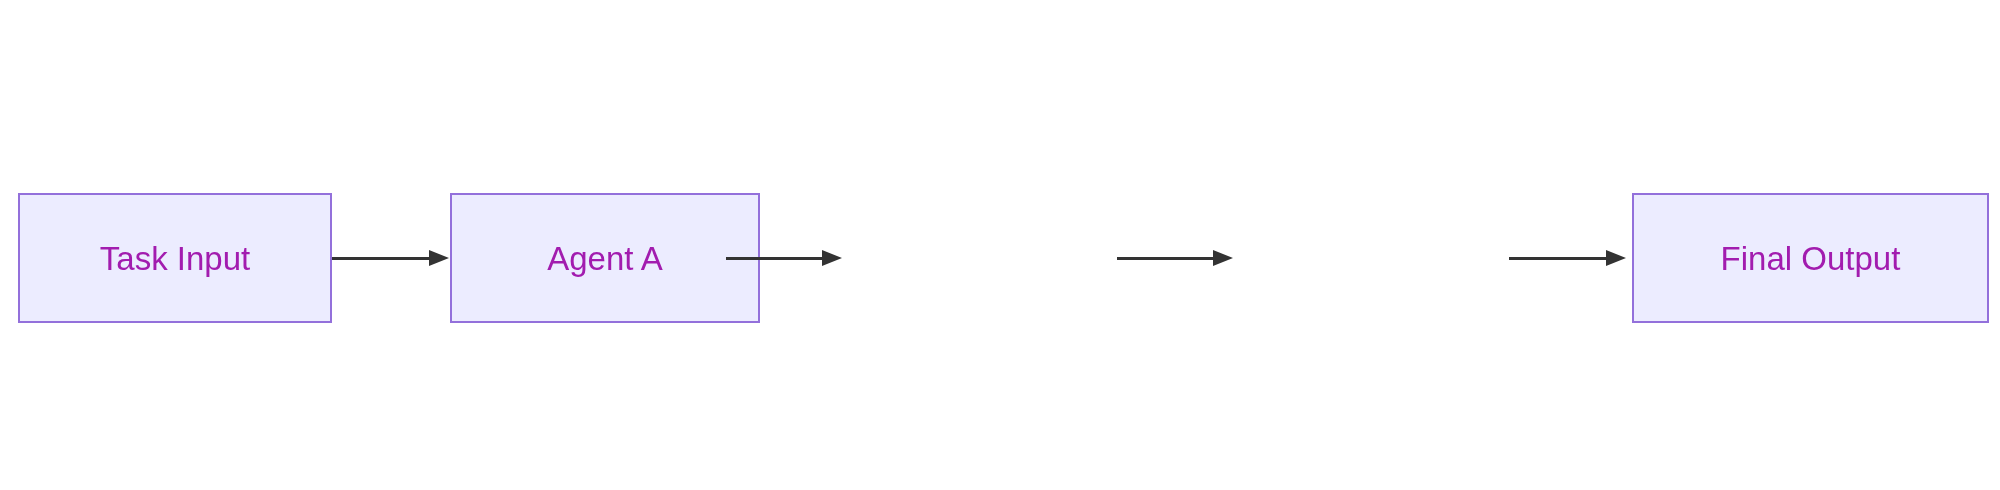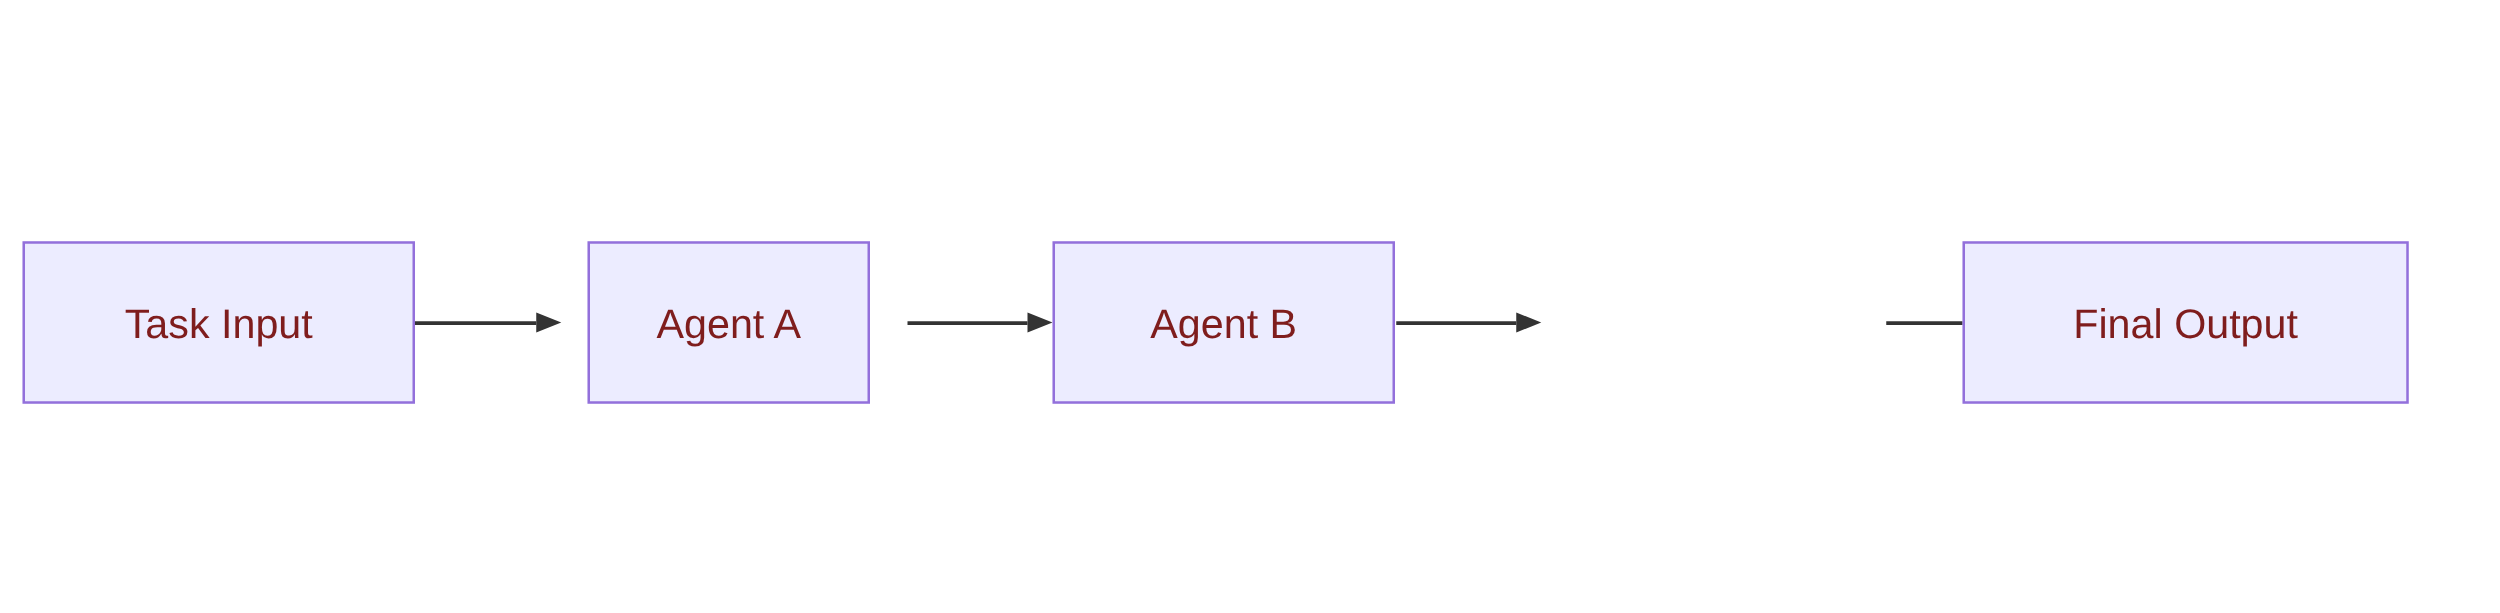--- a/index.html
+++ b/index.html
@@ -20,31 +20,31 @@
     top: 193px;
     height: 130px;
     box-sizing: border-box;
     background: #ECECFF;
     border: 2.5px solid #9370DB;
     display: flex;
     align-items: center;
     justify-content: center;
   }
   .node-label {
-    color: #7f1d1d;
+    color: #a21caf;
     font-size: 33px;
     line-height: 1;
     white-space: nowrap;
     text-align: center;
   }
   .node-1 { left: 18px;   width: 314px; }
-  .node-2 { left: 470px;  width: 226px; }
+  .node-2 { left: 450px;  width: 310px; }
   .node-3 { left: 842px;  width: 274px; }
   .node-4 { left: 1233px; width: 275px; }
-  .node-5 { left: 1570px; width: 357px; }
+  .node-5 { left: 1632px; width: 357px; }
 
   .edge {
     position: absolute;
     top: 256.5px;
     height: 3px;
     background: #333333;
   }
   .edge .arrowhead {
     position: absolute;
     right: -20px;
@@ -75,23 +75,20 @@
   </div>
 
   <div class="node node-2">
     <span class="node-label">Agent A</span>
   </div>
 
   <div class="edge edge-2">
     <span class="arrowhead"></span>
   </div>
 
-  <div class="node node-3">
-    <span class="node-label">Agent B</span>
-  </div>
 
   <div class="edge edge-3">
     <span class="arrowhead"></span>
   </div>
 
 
   <div class="edge edge-4">
     <span class="arrowhead"></span>
   </div>
 

